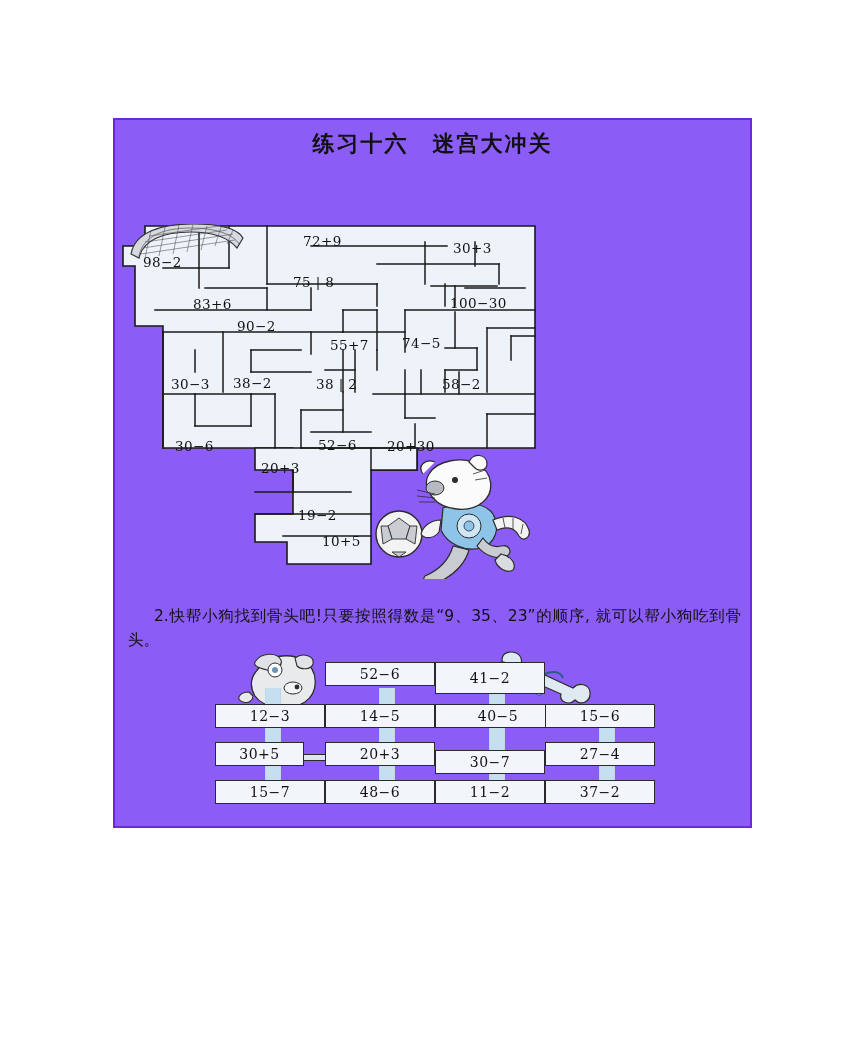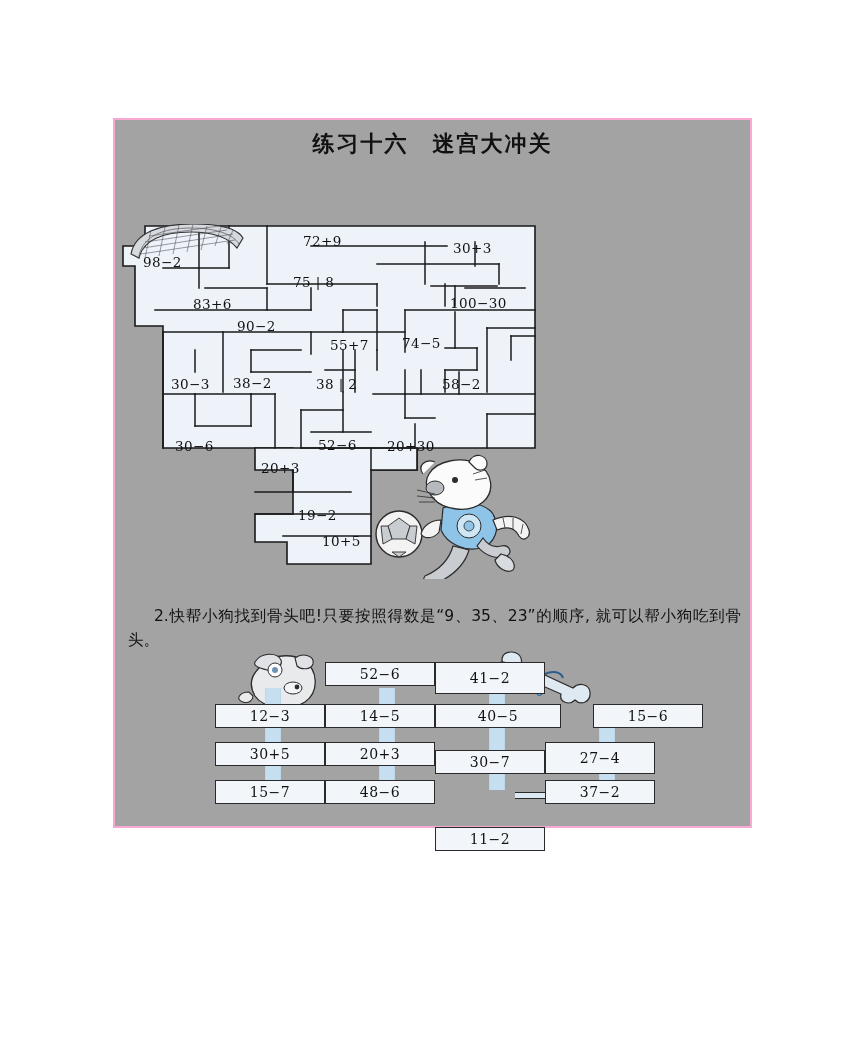--- a/index.html
+++ b/index.html
@@ -4,21 +4,21 @@
 <title>练习十六 迷宫大冲关</title>
 <style>
   html,body{margin:0;padding:0;background:#ffffff;}
   body{
     width:863px;height:1061px;position:relative;overflow:hidden;
     font-family:"Liberation Sans","DejaVu Sans",sans-serif;
     -webkit-font-smoothing:antialiased;
   }
   .page-frame{
     position:absolute;left:113px;top:118px;width:639px;height:710px;
-    border:2px solid #f9a8d4;background:#a3a3a3;box-sizing:border-box;
+    border:2px solid #6d28d9;background:#8b5cf6;box-sizing:border-box;
   }
   .worksheet-title{
     position:absolute;left:0;top:9px;width:100%;text-align:center;
     font-size:22px;font-weight:700;letter-spacing:2px;color:#111;
     font-family:"DejaVu Sans","Liberation Sans",sans-serif;
   }
   .prose{
     position:absolute;left:13px;width:613px;
     font-size:15.5px;line-height:1.55;color:#111;text-align:justify;
     font-family:"DejaVu Sans","Liberation Sans",sans-serif;
@@ -277,26 +277,26 @@
     <div class="hlink" style="left:80px;top:134px;width:30px;"></div>
     <div class="hlink" style="left:190px;top:134px;width:30px;"></div>
     <div class="hlink" style="left:300px;top:134px;width:30px;"></div>
 
     <div class="cellbox" style="left:110px;top:4px;width:110px;height:24px;">52−6</div>
     <div class="cellbox" style="left:220px;top:4px;width:110px;height:32px;">41−2</div>
 
     <div class="cellbox" style="left:0px;top:46px;width:110px;height:24px;">12−3</div>
     <div class="cellbox" style="left:110px;top:46px;width:110px;height:24px;">14−5</div>
     <div class="cellbox" style="left:220px;top:46px;width:126px;height:24px;">40−5</div>
-    <div class="cellbox" style="left:330px;top:46px;width:110px;height:24px;margin-left:48px;">15−6</div>
-
-    <div class="cellbox" style="left:0px;top:84px;width:110px;height:24px;text-align:center;">30+5</div>
+    <div class="cellbox" style="left:330px;top:46px;width:110px;height:24px;">15−6</div>
+
+    <div class="cellbox" style="left:0px;top:84px;width:89px;height:24px;text-align:center;">30+5</div>
     <div class="cellbox" style="left:110px;top:84px;width:110px;height:24px;">20+3</div>
     <div class="cellbox" style="left:220px;top:92px;width:110px;height:24px;">30−7</div>
-    <div class="cellbox" style="left:330px;top:84px;width:110px;height:32px;">27−4</div>
+    <div class="cellbox" style="left:330px;top:84px;width:110px;height:24px;">27−4</div>
 
     <div class="cellbox" style="left:0px;top:122px;width:110px;height:24px;">15−7</div>
     <div class="cellbox" style="left:110px;top:122px;width:110px;height:24px;">48−6</div>
-    <div class="cellbox" style="left:220px;top:122px;width:110px;height:24px;margin-top:47px;">11−2</div>
+    <div class="cellbox" style="left:220px;top:122px;width:110px;height:24px;">11−2</div>
     <div class="cellbox" style="left:330px;top:122px;width:110px;height:24px;">37−2</div>
   </div>
 
 </div>
 
 </body></html>

